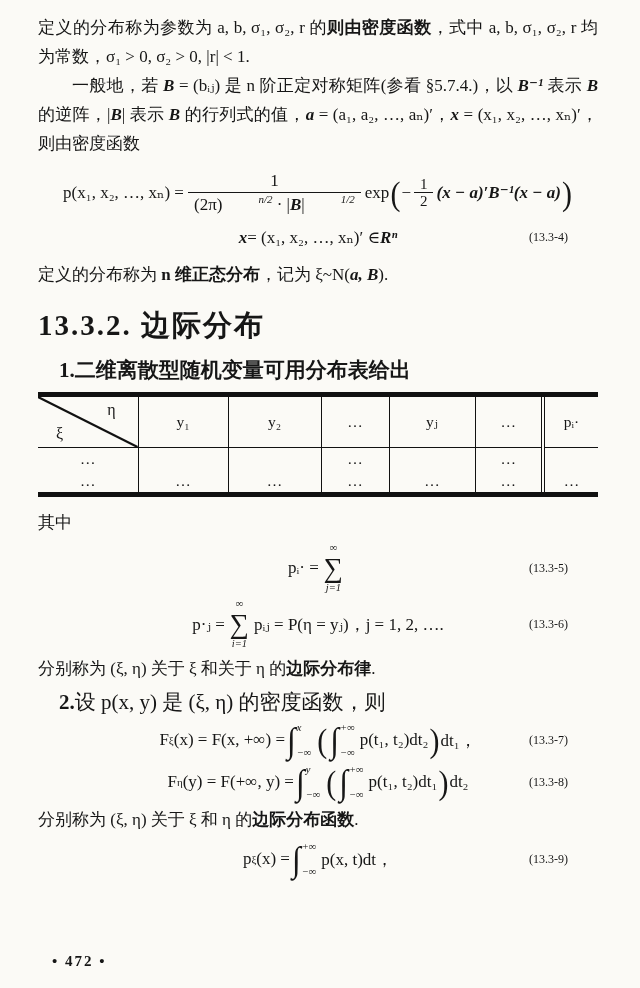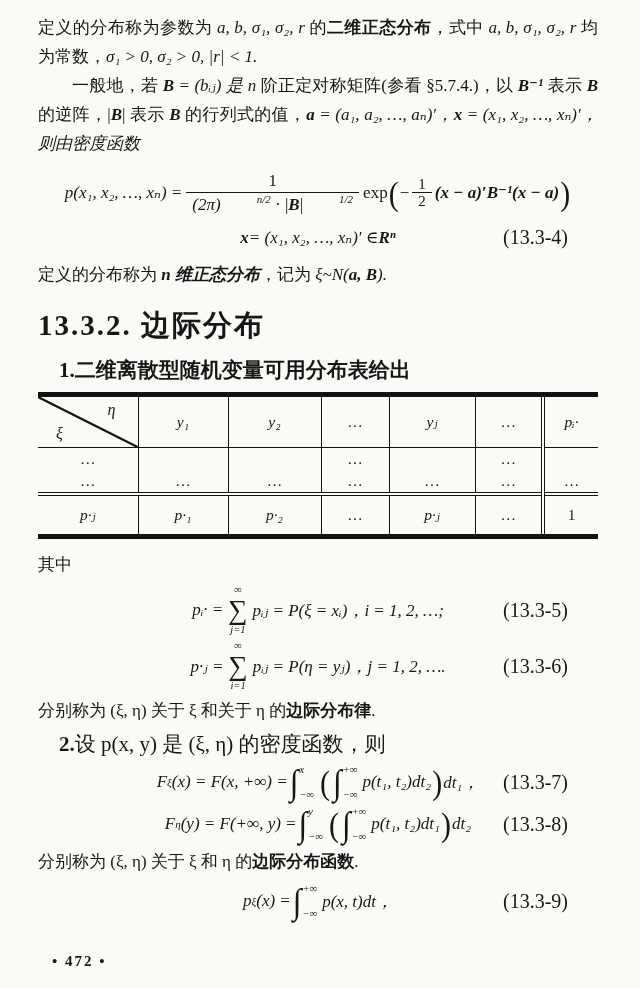--- a/index.html
+++ b/index.html
@@ -4,28 +4,28 @@
 <style>
   html,body{margin:0;padding:0;}
   body{
     width:640px;height:988px;overflow:hidden;position:relative;
     background:#fbfaf6;color:#161616;
     font-family:"Liberation Serif","DejaVu Serif",serif;
   }
   .page{box-sizing:border-box;width:640px;height:988px;padding:14px 42px 0 38px;position:relative;}
   p.text{font-size:17px;line-height:1.7;margin:0;text-align:justify;}
   .indent{text-indent:2em;}
-  .it{font-style:italic;}
+  .it{}
   .b{font-weight:bold;}
   .bi{font-weight:bold;font-style:italic;}
   sup{font-size:11px;font-style:italic;margin-left:36px;}
   
   .eqrow{position:relative;display:flex;align-items:center;justify-content:center;
          font-size:17px;margin:6px 0;min-height:34px;}
-  .eqrow .tag{position:absolute;right:30px;font-style:normal;font-size:20px;}
+  .eqrow .tag{position:absolute;right:30px;font-style:normal;font-size:12px;}
   .frac{display:inline-flex;flex-direction:column;align-items:center;margin:0 4px;line-height:1.25;}
   .frac .num{padding:0 6px;}
   .frac .den{border-top:1.5px solid #161616;padding:0 6px;}
   .frac.small{font-size:15px;line-height:1.1;margin:0 3px;}
   .bigp{font-size:30px;font-weight:400;line-height:1;margin:0 1px;transform:scaleY(1.15);}
   .sum{display:inline-flex;flex-direction:column;align-items:center;line-height:1;margin:0 5px;font-style:normal;}
   .sum .lim{font-size:10.5px;font-style:italic;}
   .sum .glyph{font-size:27px;font-style:normal;padding:1px 0;}
   .integral{display:inline-flex;align-items:center;margin:0 2px;font-style:normal;}
   .integral .glyph{font-size:32px;line-height:1;transform:scaleY(1.1);}
@@ -51,21 +51,21 @@
   td.corner svg{position:absolute;left:0;top:0;width:100%;height:100%;}
   .c-eta{position:absolute;top:4px;right:22px;font-size:16px;}
   .c-xi{position:absolute;bottom:4px;left:18px;font-size:16px;}
   .pgnum{position:absolute;left:52px;bottom:18px;font-size:15px;font-weight:bold;letter-spacing:2px;}
 </style>
 </head>
 <body>
 
 <div class="page">
 
-  <p class="text"><span>定义的分布称为参数为 </span><span class="it">a, b, σ₁, σ₂, r</span><span> 的</span><span class="b">二维正态分布</span><span>，式中 </span><span class="it">a, b, σ₁, σ₂, r</span><span> 均为常数，</span><span class="it">σ₁ &gt; 0, σ₂ &gt; 0, |r| &lt; 1.</span></p>
+  <p class="text"><span>定义的分布称为参数为 </span><span class="it">a, b, σ₁, σ₂, r</span><span> 的</span><span class="b">则由密度函数</span><span>，式中 </span><span class="it">a, b, σ₁, σ₂, r</span><span> 均为常数，</span><span class="it">σ₁ &gt; 0, σ₂ &gt; 0, |r| &lt; 1.</span></p>
 
   <p class="text indent"><span>一般地，若 </span><span class="bi">B</span><span class="it"> = (bᵢⱼ) 是 </span><span class="it">n</span><span> 阶正定对称矩阵(参看 §5.7.4.)，以 </span><span class="bi">B⁻¹</span><span> 表示 </span><span class="bi">B</span><span> 的逆阵，|</span><span class="bi">B</span><span>| 表示 </span><span class="bi">B</span><span> 的行列式的值，</span><span class="bi">a</span><span class="it"> = (a₁, a₂, …, aₙ)′，</span><span class="bi">x</span><span class="it"> = (x₁, x₂, …, xₙ)′，则由密度函数</span></p>
 
   <div class="eqrow" style="margin-top:12px;">
     <span class="it">p(x₁, x₂, …, xₙ) = </span>
     <span class="frac">
       <span class="num">1</span>
       <span class="den"><span class="it">(2π)</span><sup>n/2</sup><span> · |</span><span class="bi">B</span><span>|</span><sup>1/2</sup></span>
     </span>
     <span>exp</span>
@@ -129,42 +129,32 @@
       </tr>
       <tr class="r-dots">
         <td>…</td>
         <td>…</td>
         <td>…</td>
         <td>…</td>
         <td>…</td>
         <td>…</td>
         <td class="lastcol">…</td>
       </tr>
-      <tr class="frow">
-        <td class="it">p·ⱼ</td>
-        <td class="it">p·₁</td>
-        <td class="it">p·₂</td>
-        <td>…</td>
-        <td class="it">p·ⱼ</td>
-        <td>…</td>
-        <td class="lastcol">1</td>
-      </tr>
     </tbody>
   </table>
 
   <p class="text">其中</p>
 
   <div class="eqrow">
     <span class="it">pᵢ· = </span>
     <span class="sum">
       <span class="lim">∞</span>
       <span class="glyph">∑</span>
       <span class="lim">j=1</span>
     </span>
-    <span class="it">pᵢⱼ = P(ξ = xᵢ)，i = 1, 2, …;</span>
     <span class="tag">(13.3-5)</span>
   </div>
 
   <div class="eqrow">
     <span class="it">p·ⱼ = </span>
     <span class="sum">
       <span class="lim">∞</span>
       <span class="glyph">∑</span>
       <span class="lim">i=1</span>
     </span>

